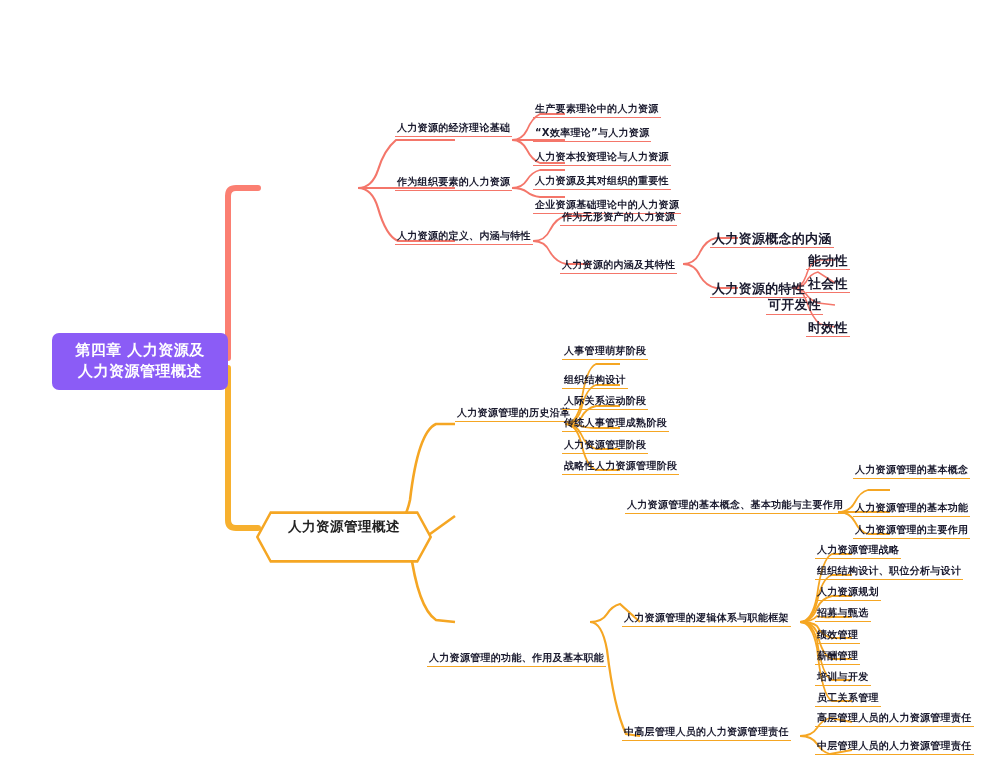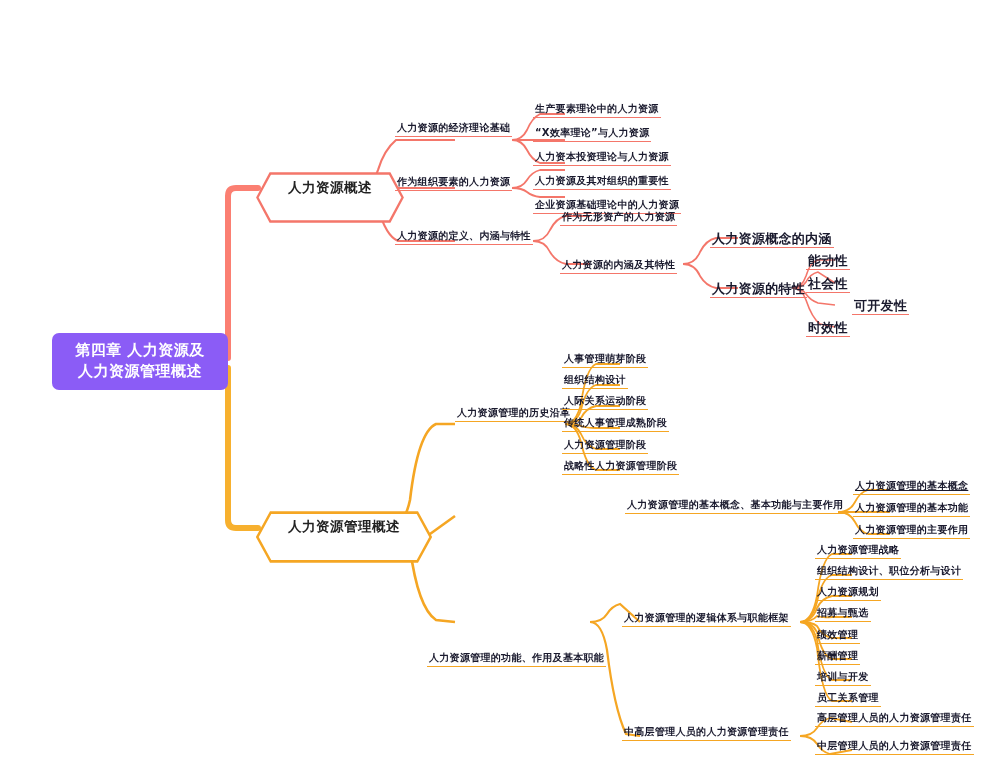--- a/index.html
+++ b/index.html
@@ -145,68 +145,62 @@
 
     <path d="M800,736 Q812,736 817,728 Q822,720 830,718 L852,722" stroke="#f5a623" stroke-width="1.8" fill="none"></path>
     <path d="M800,736 Q812,736 817,744 Q822,752 830,754 L852,750" stroke="#f5a623" stroke-width="1.8" fill="none"></path>
   </svg>
 
   <div class="node root-node" style="left:52px; top:333px; width:176px;">
     <span class="root-line">第四章 人力资源及</span>
     <span class="root-line">人力资源管理概述</span>
   </div>
 
-  <div class="hex" style="left:256px; top:172px; width:104px; height:33px;">
-    <svg class="hex-shape" viewBox="0 0 104 33" preserveAspectRatio="none">
-      <polygon points="10,1 94,1 103,16.5 94,32 10,32 1,16.5" fill="#ffffff" stroke="#f4766a" stroke-width="1.6"></polygon>
-    </svg>
-    <span class="hex-label">人力资源概述</span>
-  </div>
 
   <div class="node topic red" style="left:395px; top:122px;">人力资源的经济理论基础</div>
   <div class="node topic red" style="left:395px; top:176px;">作为组织要素的人力资源</div>
   <div class="node topic red" style="left:395px; top:230px;">人力资源的定义、内涵与特性</div>
 
   <div class="node topic red" style="left:533px; top:103px;">生产要素理论中的人力资源</div>
   <div class="node topic red" style="left:533px; top:127px;">“X效率理论”与人力资源</div>
   <div class="node topic red" style="left:533px; top:151px;">人力资本投资理论与人力资源</div>
 
   <div class="node topic red" style="left:533px; top:175px;">人力资源及其对组织的重要性</div>
   <div class="node topic red" style="left:533px; top:199px;">企业资源基础理论中的人力资源</div>
 
   <div class="node topic red" style="left:560px; top:211px;">作为无形资产的人力资源</div>
   <div class="node topic red" style="left:560px; top:259px;">人力资源的内涵及其特性</div>
 
   <div class="node topic red sub" style="left:710px; top:233px;">人力资源概念的内涵</div>
   <div class="node topic red sub" style="left:710px; top:283px;">人力资源的特性</div>
 
   <div class="node topic red sub" style="left:806px; top:255px;">能动性</div>
   <div class="node topic red sub" style="left:806px; top:278px;">社会性</div>
-  <div class="node topic red sub" style="left:852px; top:300px;">可开发性</div>
+  <div class="node topic red sub" style="left:766px; top:300px;font-family:Liberation Mono, monospace;">可开发性</div>
   <div class="node topic red sub" style="left:806px; top:322px;">时效性</div>
 
   <div class="hex" style="left:256px; top:511px; width:132px; height:34px;">
     <svg class="hex-shape" viewBox="0 0 132 34" preserveAspectRatio="none">
       <polygon points="11,1 121,1 131,17 121,33 11,33 1,17" fill="#ffffff" stroke="#f5a623" stroke-width="1.8"></polygon>
     </svg>
     <span class="hex-label">人力资源管理概述</span>
   </div>
 
   <div class="node topic orange" style="left:455px; top:407px;">人力资源管理的历史沿革</div>
   <div class="node topic orange" style="left:625px; top:499px;">人力资源管理的基本概念、基本功能与主要作用</div>
   <div class="node topic orange" style="left:427px; top:611px;margin-top:41px;">人力资源管理的功能、作用及基本职能</div>
 
-  <div class="node topic orange" style="left:562px; top:353px;">人事管理萌芽阶段</div>
+  <div class="node topic orange" style="left:562px; top:345px;">人事管理萌芽阶段</div>
   <div class="node topic orange" style="left:562px; top:374px;">组织结构设计</div>
   <div class="node topic orange" style="left:562px; top:395px;">人际关系运动阶段</div>
   <div class="node topic orange" style="left:562px; top:417px;">传统人事管理成熟阶段</div>
   <div class="node topic orange" style="left:562px; top:439px;">人力资源管理阶段</div>
   <div class="node topic orange" style="left:562px; top:460px;">战略性人力资源管理阶段</div>
 
-  <div class="node topic orange" style="left:853px; top:480px;text-decoration:underline;">人力资源管理的基本概念</div>
+  <div class="node topic orange" style="left:853px; top:464px;">人力资源管理的基本概念</div>
   <div class="node topic orange" style="left:853px; top:502px;">人力资源管理的基本功能</div>
   <div class="node topic orange" style="left:853px; top:524px;">人力资源管理的主要作用</div>
 
   <div class="node topic orange" style="left:622px; top:612px;">人力资源管理的逻辑体系与职能框架</div>
   <div class="node topic orange" style="left:622px; top:726px;">中高层管理人员的人力资源管理责任</div>
 
   <div class="node topic orange" style="left:815px; top:544px;">人力资源管理战略</div>
   <div class="node topic orange" style="left:815px; top:565px;">组织结构设计、职位分析与设计</div>
   <div class="node topic orange" style="left:815px; top:586px;">人力资源规划</div>
   <div class="node topic orange" style="left:815px; top:607px;">招募与甄选</div>

